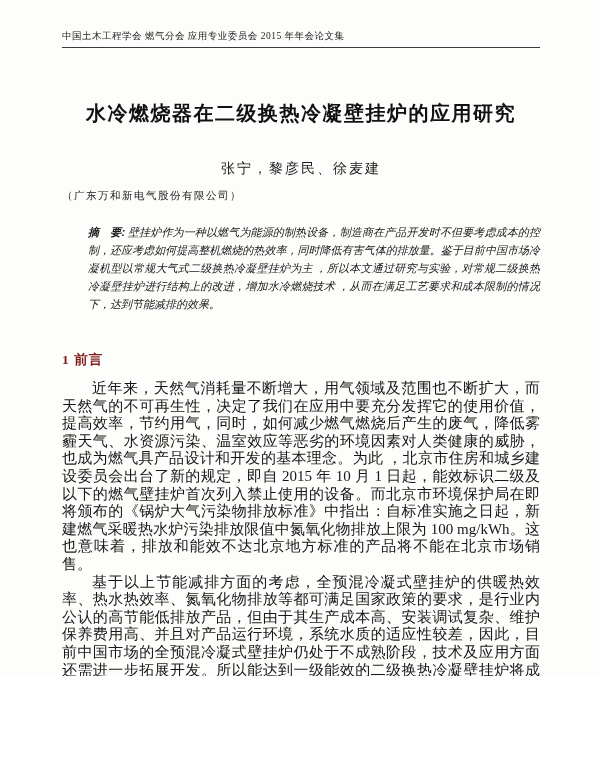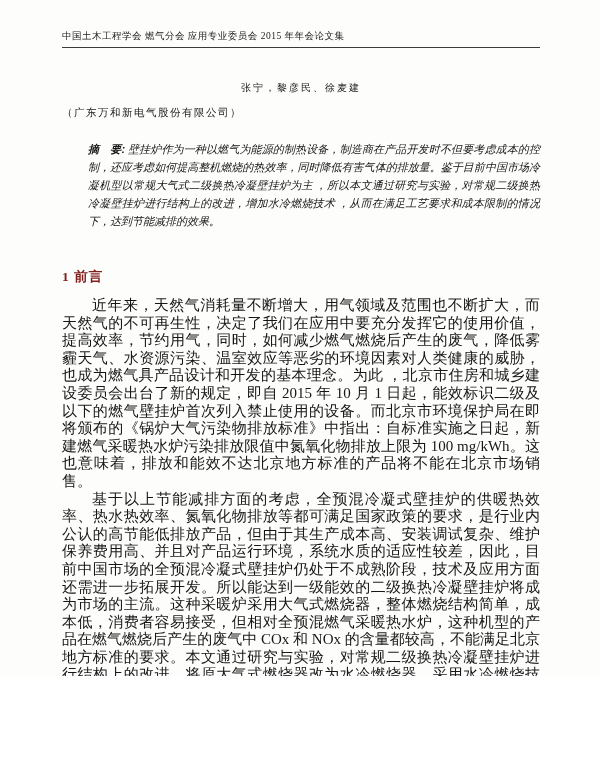--- a/index.html
+++ b/index.html
@@ -31,21 +31,21 @@
     text-align: center;
     font-family: "Liberation Sans", sans-serif;
     font-size: 20px;
     font-weight: bold;
     letter-spacing: 1.5px;
     color: #111;
   }
   .authors {
     margin-top: 33px;
     text-align: center;
-    font-size: 10px;
+    font-size: 14px;
     letter-spacing: 2px;
     color: #1a1a1a;
   }
   .affiliation {
     margin-top: 11px;
     font-size: 10.5px;
     letter-spacing: 1.5px;
     color: #1a1a1a;
   }
   .abstract-block {
@@ -107,20 +107,21 @@
 </style>
 </head>
 <body>
 
 <div class="page">
 
   <div class="page-header">
     <span>中国土木工程学会 燃气分会 应用专业委员会 2015 年年会论文集</span>
   </div>
 
+  <h1 class="paper-title">水冷燃烧器在二级换热冷凝壁挂炉的应用研究</h1>
 
   <div class="authors">张宁，黎彦民、徐麦建</div>
 
   <div class="affiliation">（广东万和新电气股份有限公司）</div>
 
   <p class="abstract-block"><span class="label">摘　要:</span> <span>壁挂炉作为一种以燃气为能源的制热设备，制造商在产品开发时不但要考虑成本的控制，还应考虑如何提高整机燃烧的热效率，同时降低有害气体的排放量。鉴于目前中国市场冷凝机型以常规大气式二级换热冷凝壁挂炉为主 ，所以本文通过研究与实验，对常规二级换热冷凝壁挂炉进行结构上的改进，增加水冷燃烧技术 ，从而在满足工艺要求和成本限制的情况下，达到节能减排的效果。</span></p>
 
 
   <h2 class="section-heading">1 前言</h2>
 

